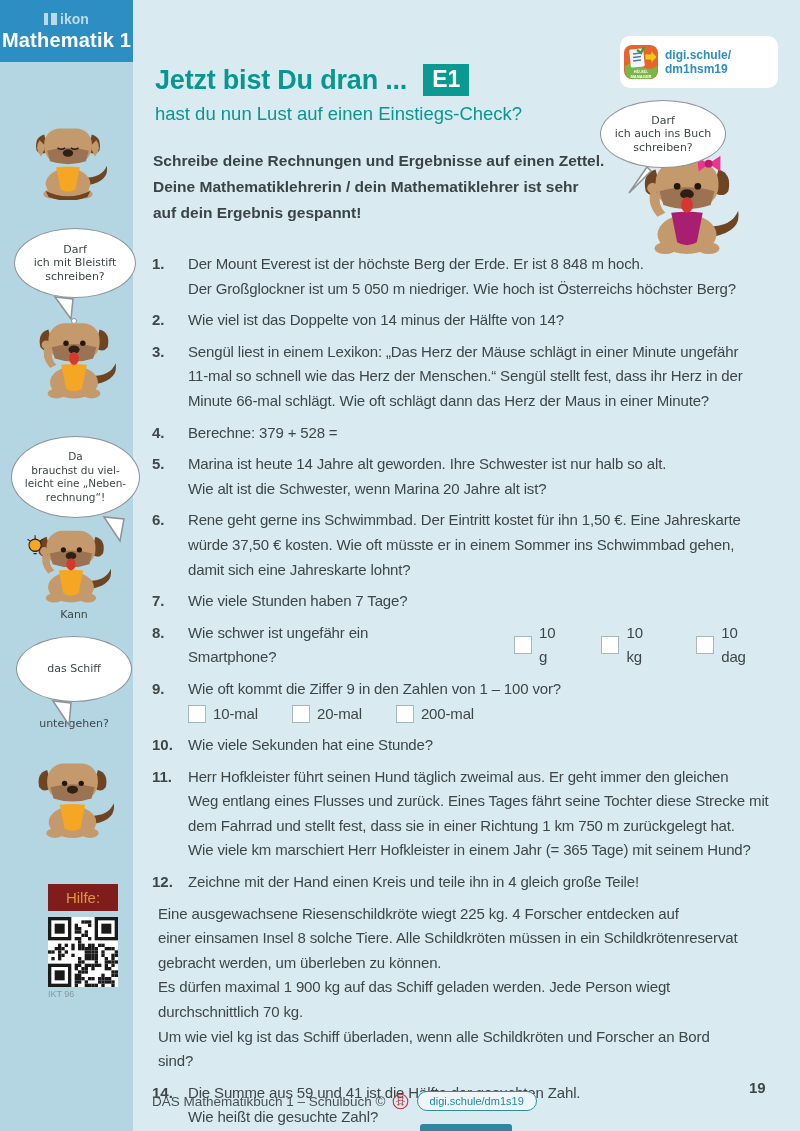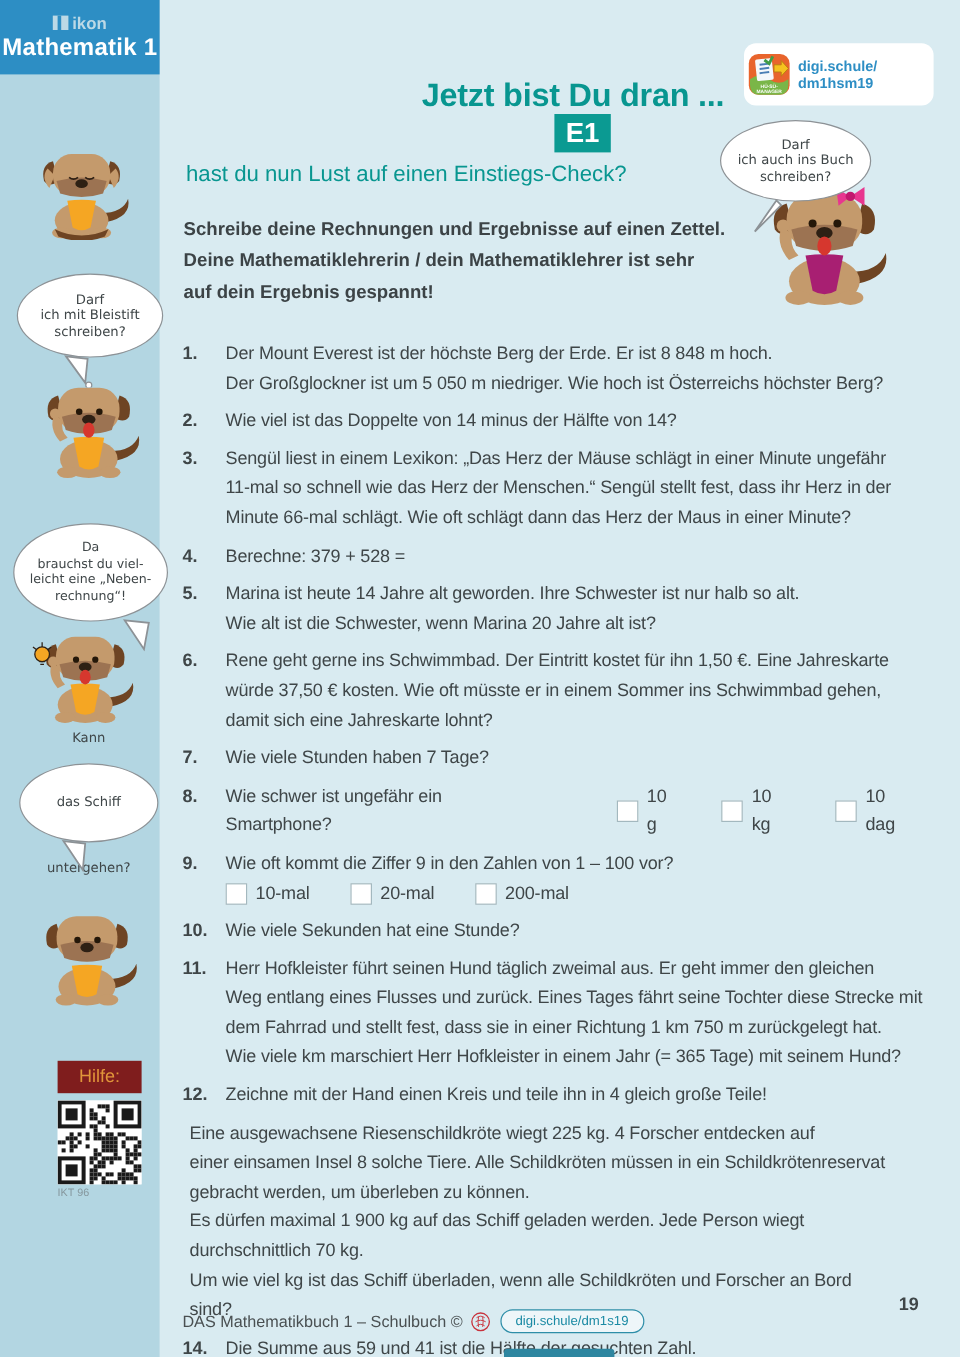--- a/index.html
+++ b/index.html
@@ -41,21 +41,21 @@
   .qr-caption{position:absolute;left:48px;top:989px;font-size:9px;color:#86989f;}
 
   
   .digi{position:absolute;left:620px;top:8px;width:158px;height:52px;background:#fff;border-radius:10px;
     display:flex;align-items:center;z-index:5;margin-top:28px;}
   .digi-icon{width:36px;height:36px;margin:0 6px 0 3px;position:relative;flex:0 0 auto;}
   .digi-text{color:#2d8ec4;font-weight:bold;font-size:12px;line-height:14px;}
 
   
   .main{position:absolute;left:133px;top:0;width:667px;height:1131px;}
-  .title-row{margin:64px 0 0 22px;display:flex;align-items:center;flex-direction:column;}
+  .title-row{margin:64px 0 0 22px;display:flex;align-items:center;}
   .title-main{color:#089690;font-weight:bold;font-size:27px;letter-spacing:-.2px;}
   .title-badge{background:#0b9a92;color:#fff;font-weight:bold;font-size:23px;
     padding:2px 9px 3px 9px;margin-left:16px;}
   .subtitle{margin:7px 0 0 22px;color:#089690;font-weight:normal;font-size:18.5px;}
   .intro{margin:23px 0 0 20px;font-weight:bold;font-size:15.5px;line-height:26px;color:#3c4346;}
 
   .problems{margin:26px 0 0 19px;}
   .problem{display:flex;margin-bottom:7px;}
   .p-num{width:30px;flex:0 0 30px;font-weight:bold;font-size:15px;line-height:24.6px;text-align:left;}
   .p-body{flex:1;padding-left:6px;}

